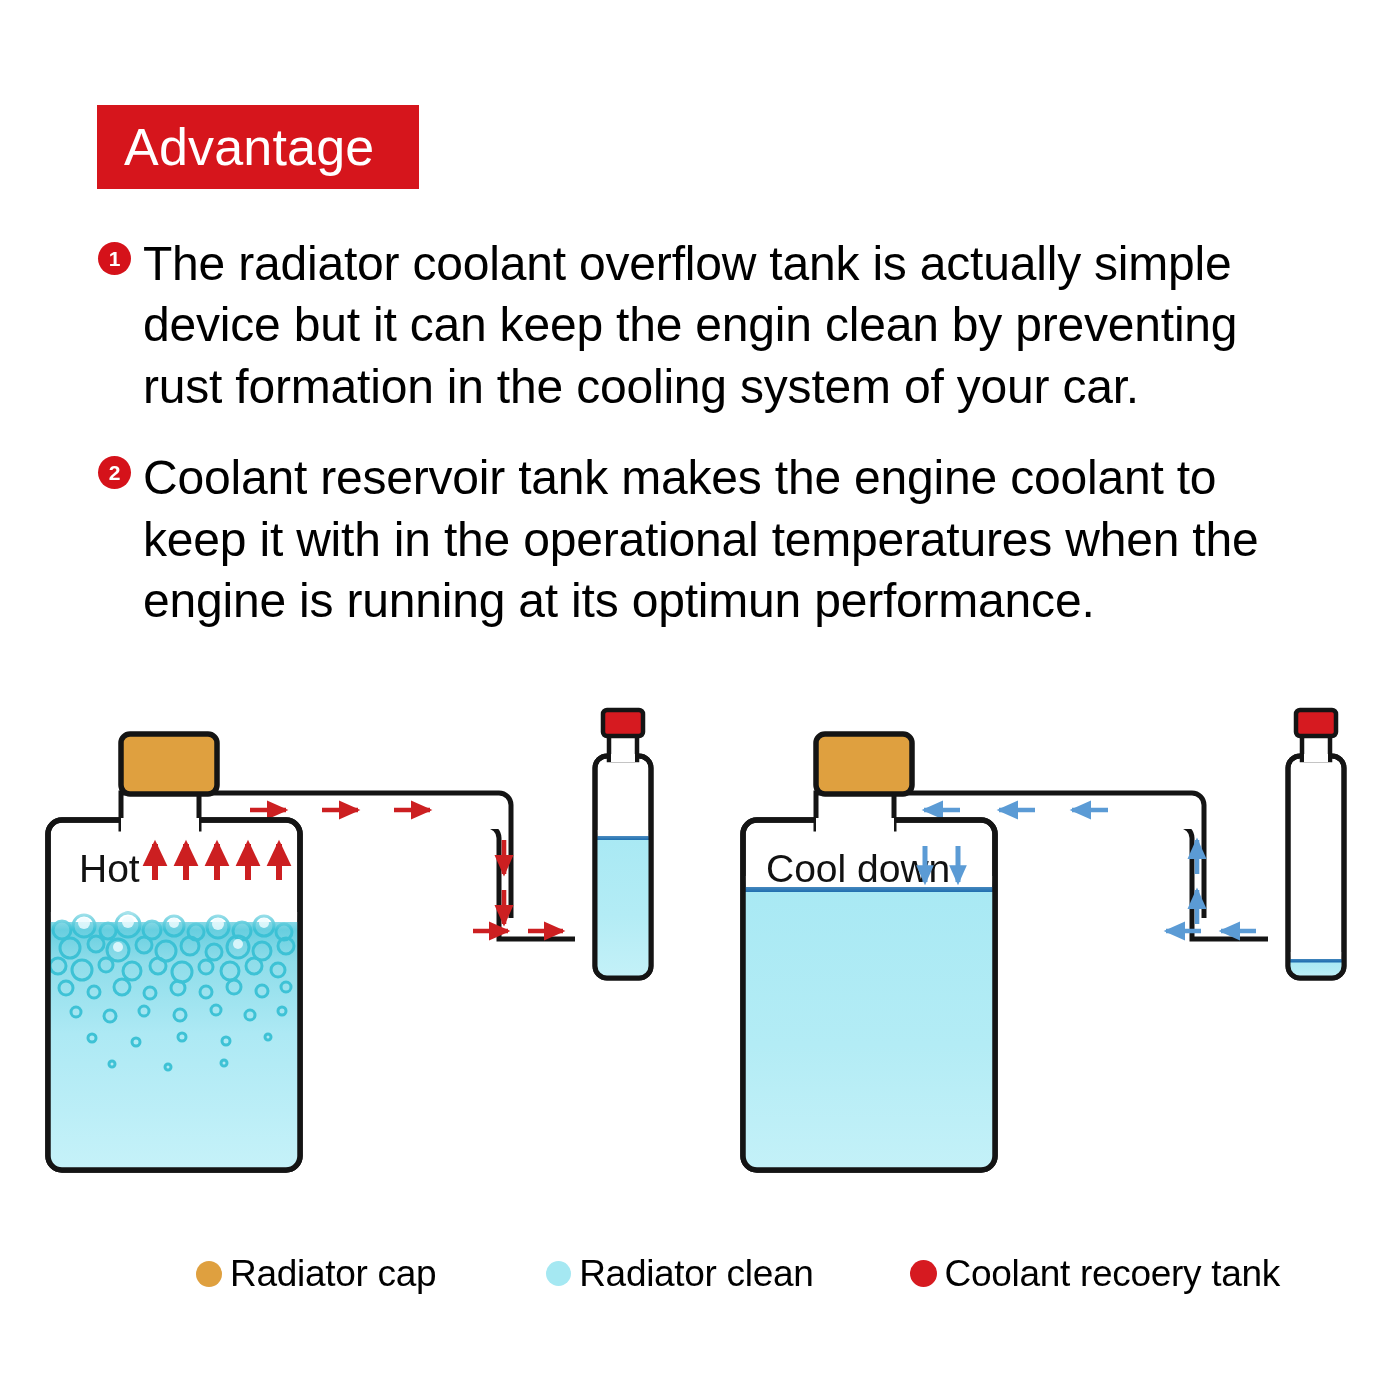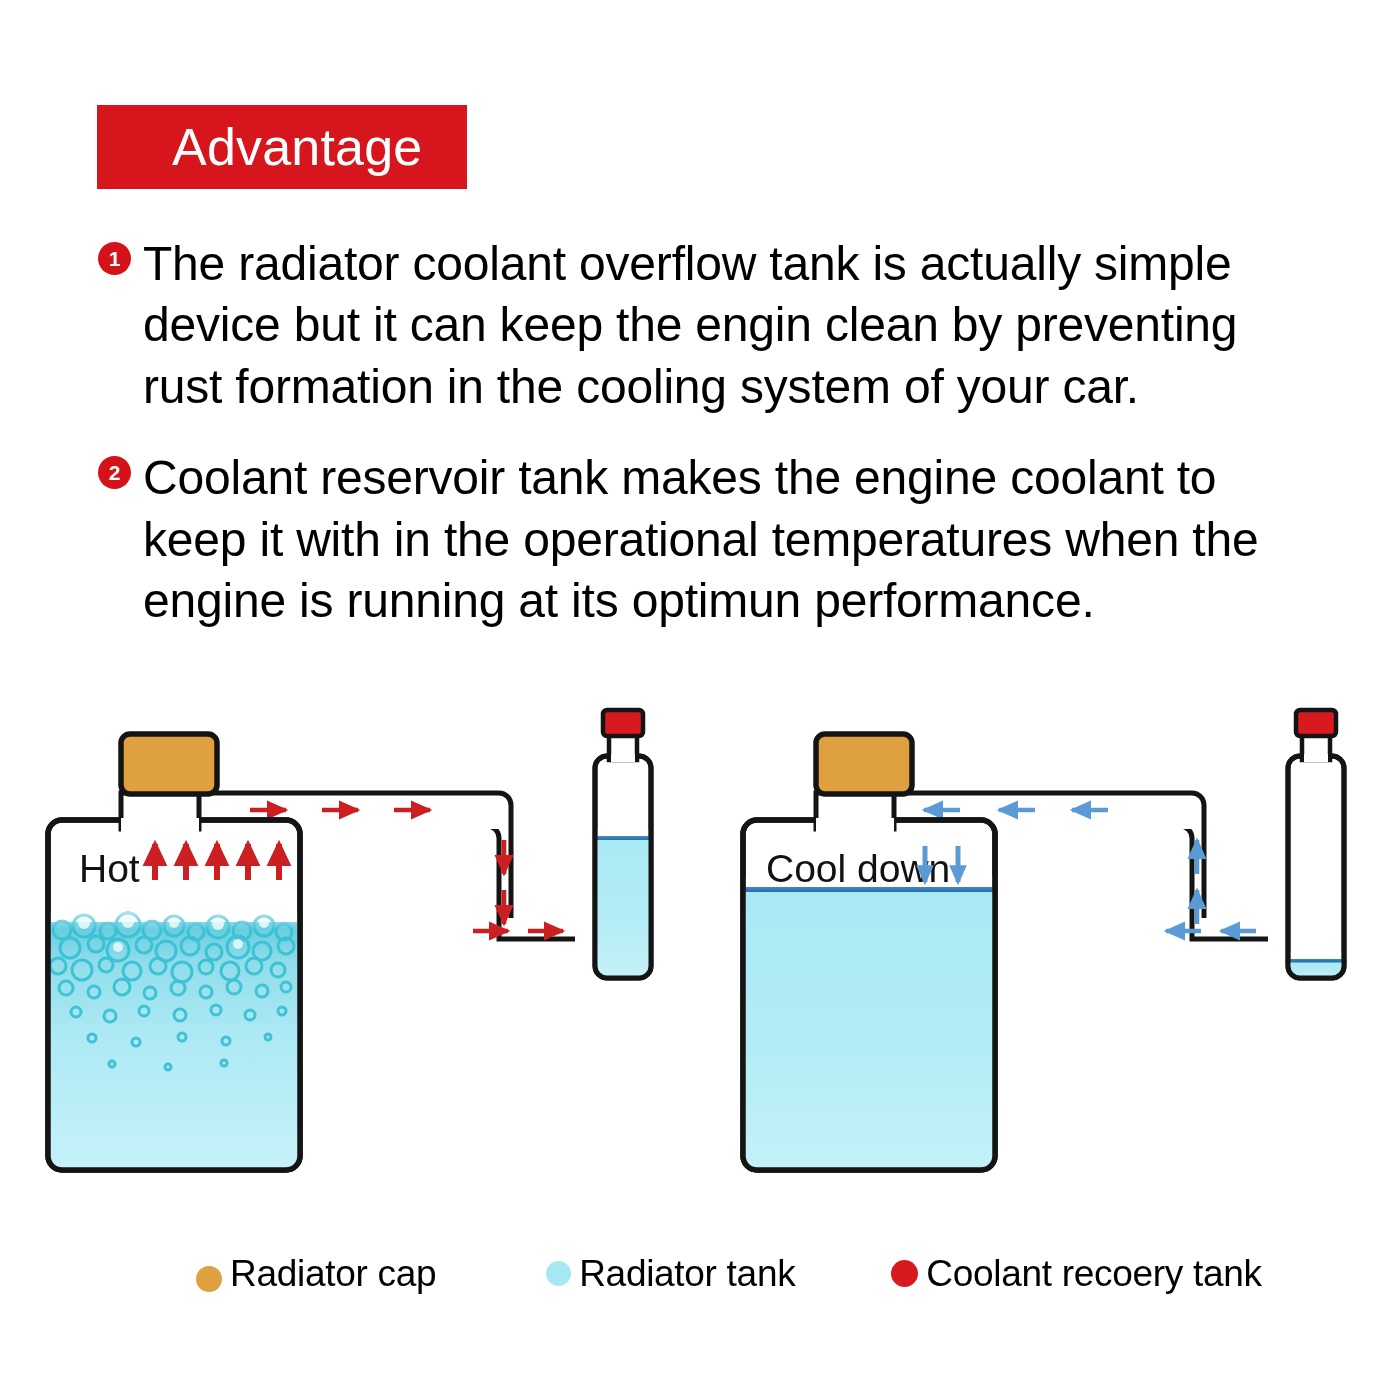--- a/index.html
+++ b/index.html
@@ -11,21 +11,21 @@
     overflow:hidden;
     position:relative;
   }
   .page{position:relative;width:1400px;height:1400px;}
 
   
   .banner{
     position:absolute;left:97px;top:105px;
     width:322px;height:84px;
     background:#D6151C;
-    display:flex;align-items:center;padding-left:48px;
+    display:flex;align-items:center;
   }
   .banner-title{
     color:#ffffff;
     font-size:52px;
     line-height:1;
     padding-left:27px;
     letter-spacing:0.2px;
     font-weight:400;
   }
 
@@ -51,21 +51,21 @@
   
   .diagram{position:absolute;left:0;top:668px;width:1400px;height:540px;}
   .diagram svg{display:block;}
 
   
   .legend{
     position:absolute;left:0;top:1255px;width:1400px;
     display:flex;align-items:center;
   }
   .legend-item{display:flex;align-items:center;}
-  .legend-item.cap{margin-left:196px;align-items:flex-end;}
+  .legend-item.cap{margin-left:196px;}
   .legend-item.tank{margin-left:110px;}
   .legend-item.recovery{margin-left:96px;justify-content:flex-end;}
   .dot{
     width:26px;height:26px;border-radius:50%;
     flex:0 0 auto;margin-right:8px;
   }
   .dot.orange{background:#DFA03F;}
   .dot.cyan{background:#A5E8F2;width:25px;height:25px;}
   .dot.red{background:#D61A20;width:27px;height:27px;}
   .legend-label{font-size:37px;line-height:1;letter-spacing:-0.3px;white-space:nowrap;}
@@ -344,21 +344,21 @@
     </svg>
   </div>
 
   <div class="legend">
     <div class="legend-item cap">
       <span class="dot orange"></span>
       <span class="legend-label">Radiator cap</span>
     </div>
     <div class="legend-item tank">
       <span class="dot cyan"></span>
-      <span class="legend-label">Radiator tank</span>
+      <span class="legend-label">Radiator clean</span>
     </div>
     <div class="legend-item recovery">
       <span class="dot red"></span>
       <span class="legend-label">Coolant recoery tank</span>
     </div>
   </div>
 
 </div>
 
 </body></html>

